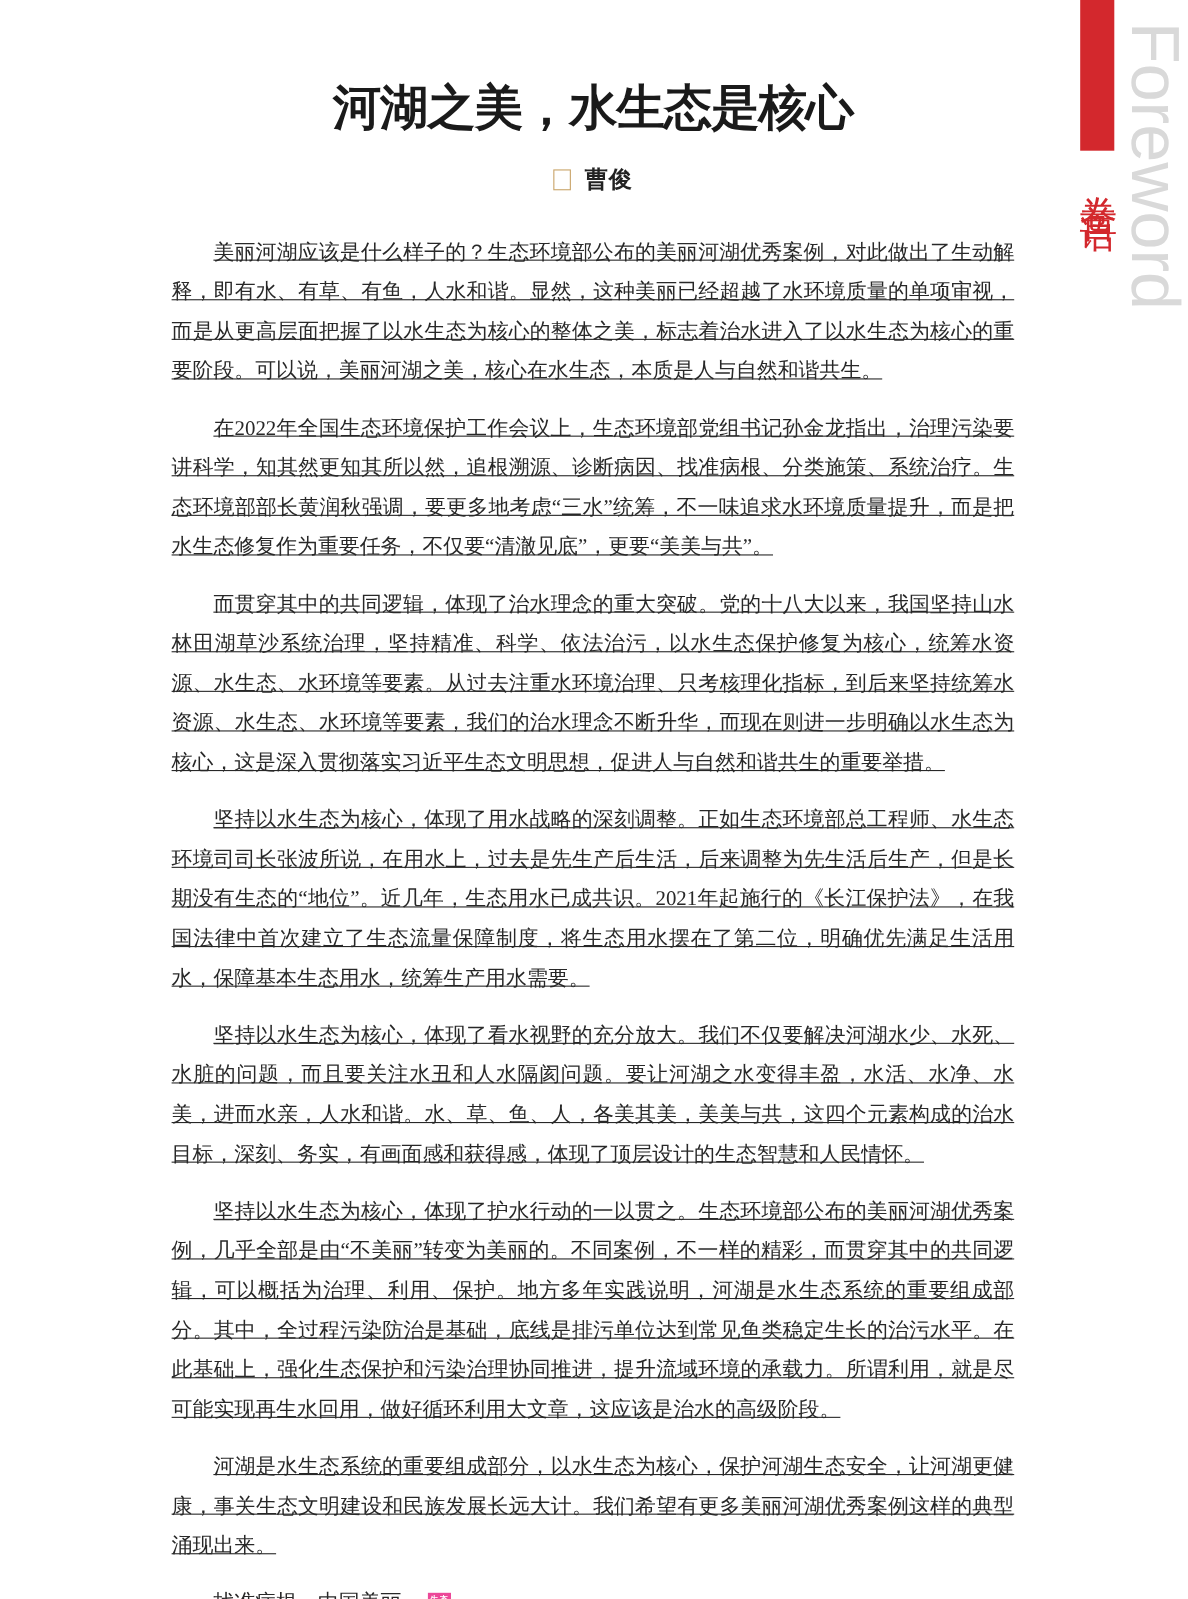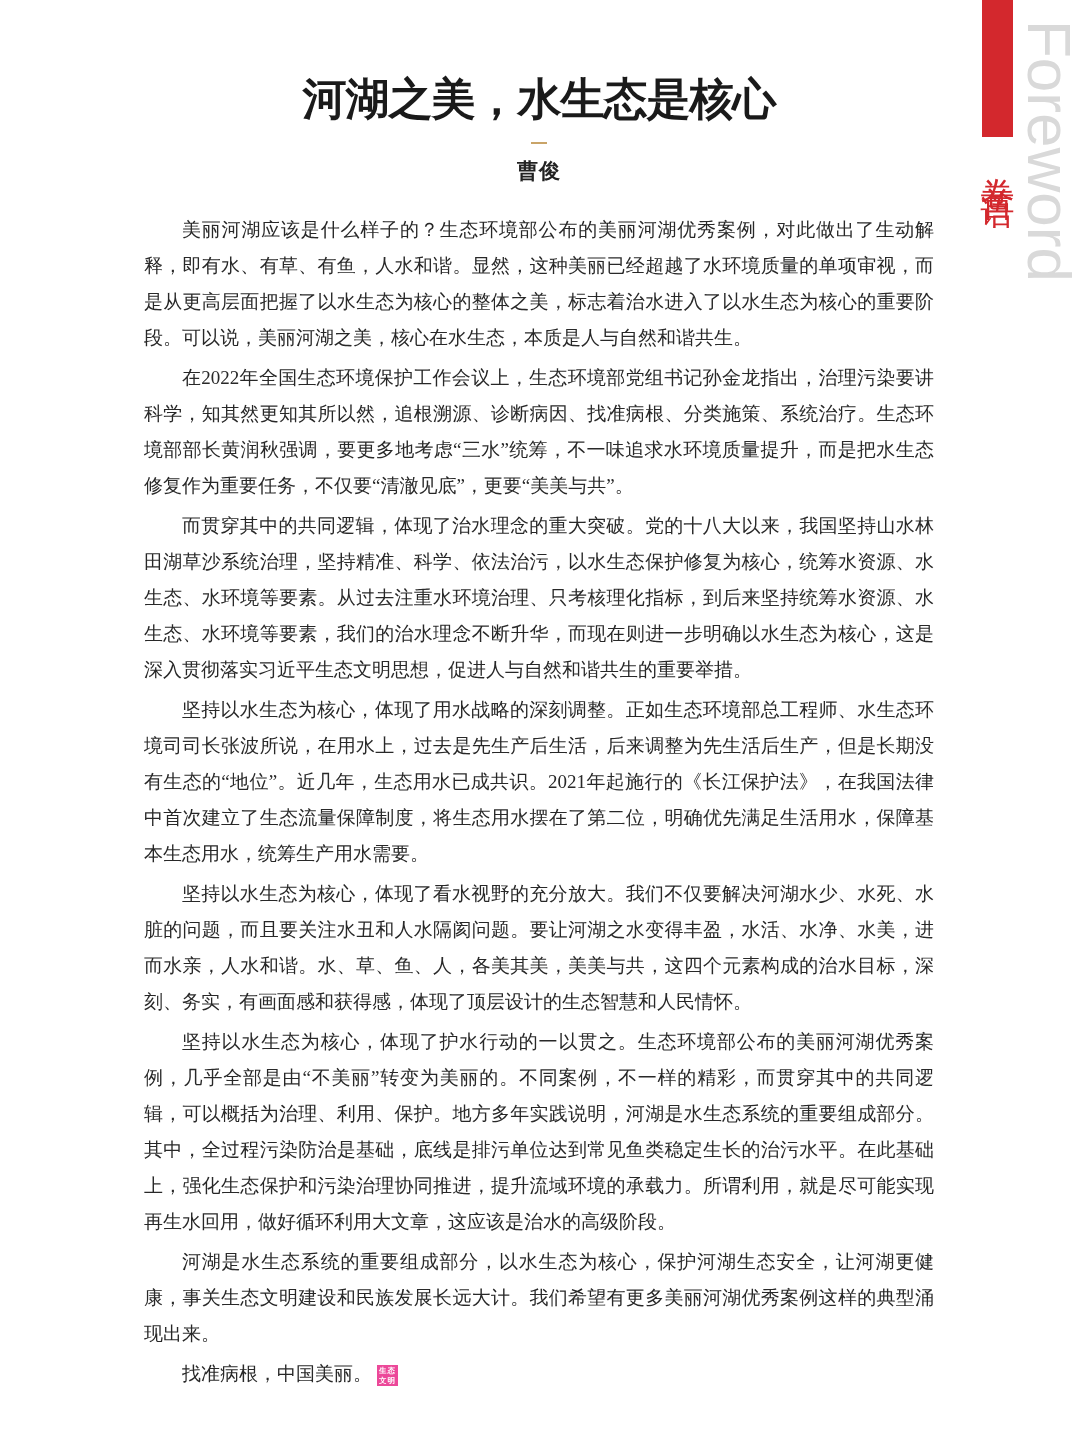--- a/index.html
+++ b/index.html
@@ -71,21 +71,20 @@
     color: #1a1a1a;
     white-space: nowrap;
   }
   .byline {
     margin-top: 26px;
     height: 22px;
     display: flex;
     align-items: center;
     justify-content: center;
     gap: 13px;
-    flex-direction: column;
   }
   .byline .square {
     display: inline-block;
     width: 14px;
     height: 17px;
     border: 1.5px solid #c9a468;
     background: #ffffff;
     box-sizing: content-box;
   }
   .byline .name {
@@ -97,23 +96,24 @@
   }
   .body-text {
     margin-top: 38px;
     font-size: 19px;
     line-height: 36px;
     text-align: justify;
     text-justify: inter-ideograph;
     color: #282828;
   }
   .body-text p {
-    margin: 4px;
+    margin: 16px;
     padding: 0;
     text-indent: 2em;
+    text-decoration: underline;
   }
 
   
   .endmark {
     display: inline-block;
     width: 21px;
     height: 21px;
     margin-left: 5px;
     vertical-align: -3px;
     background: #ec4899;

